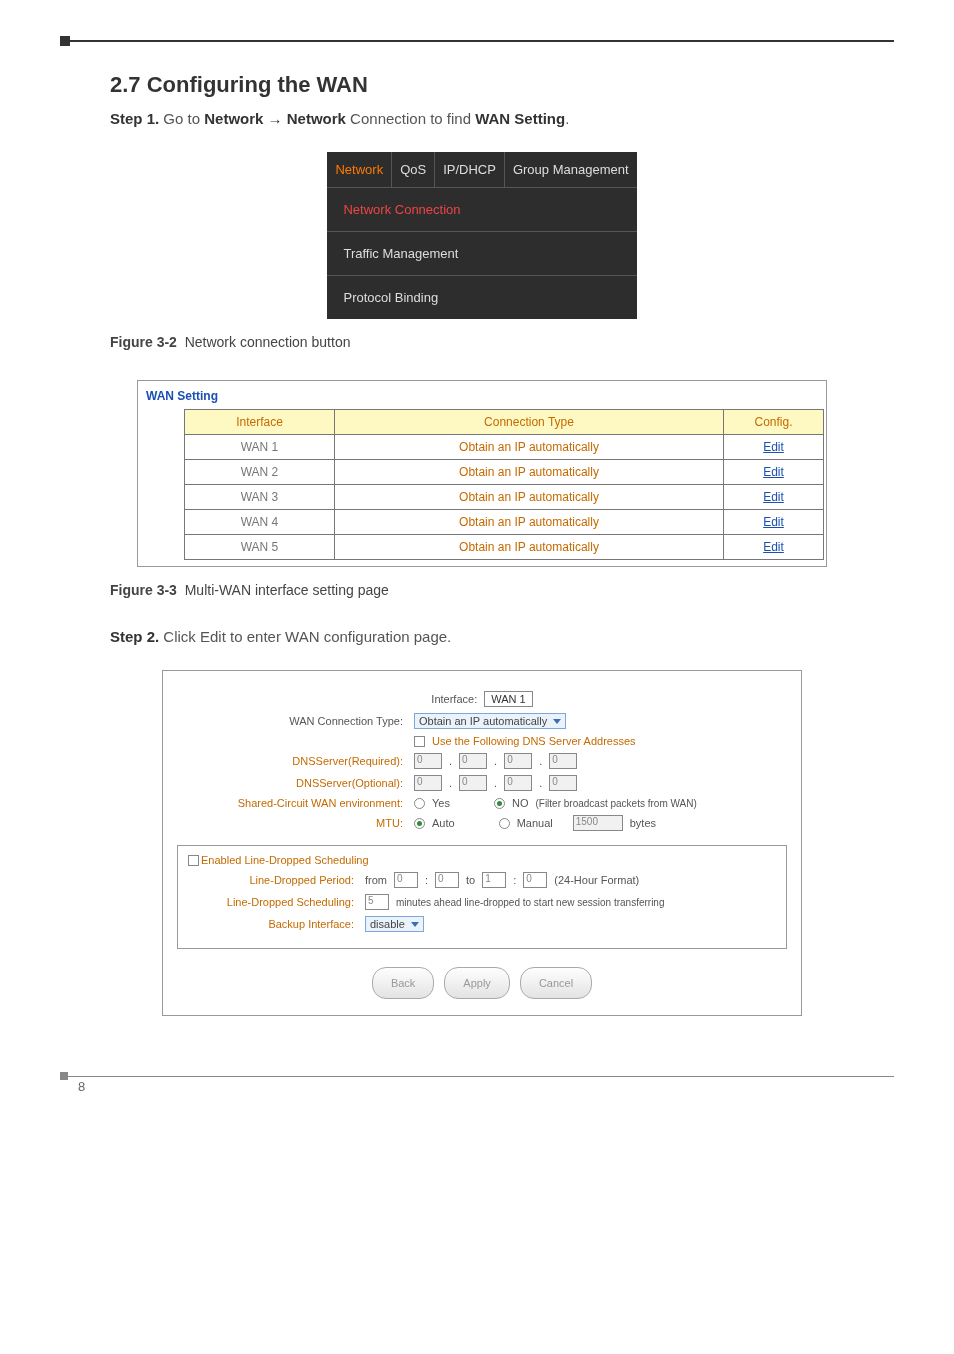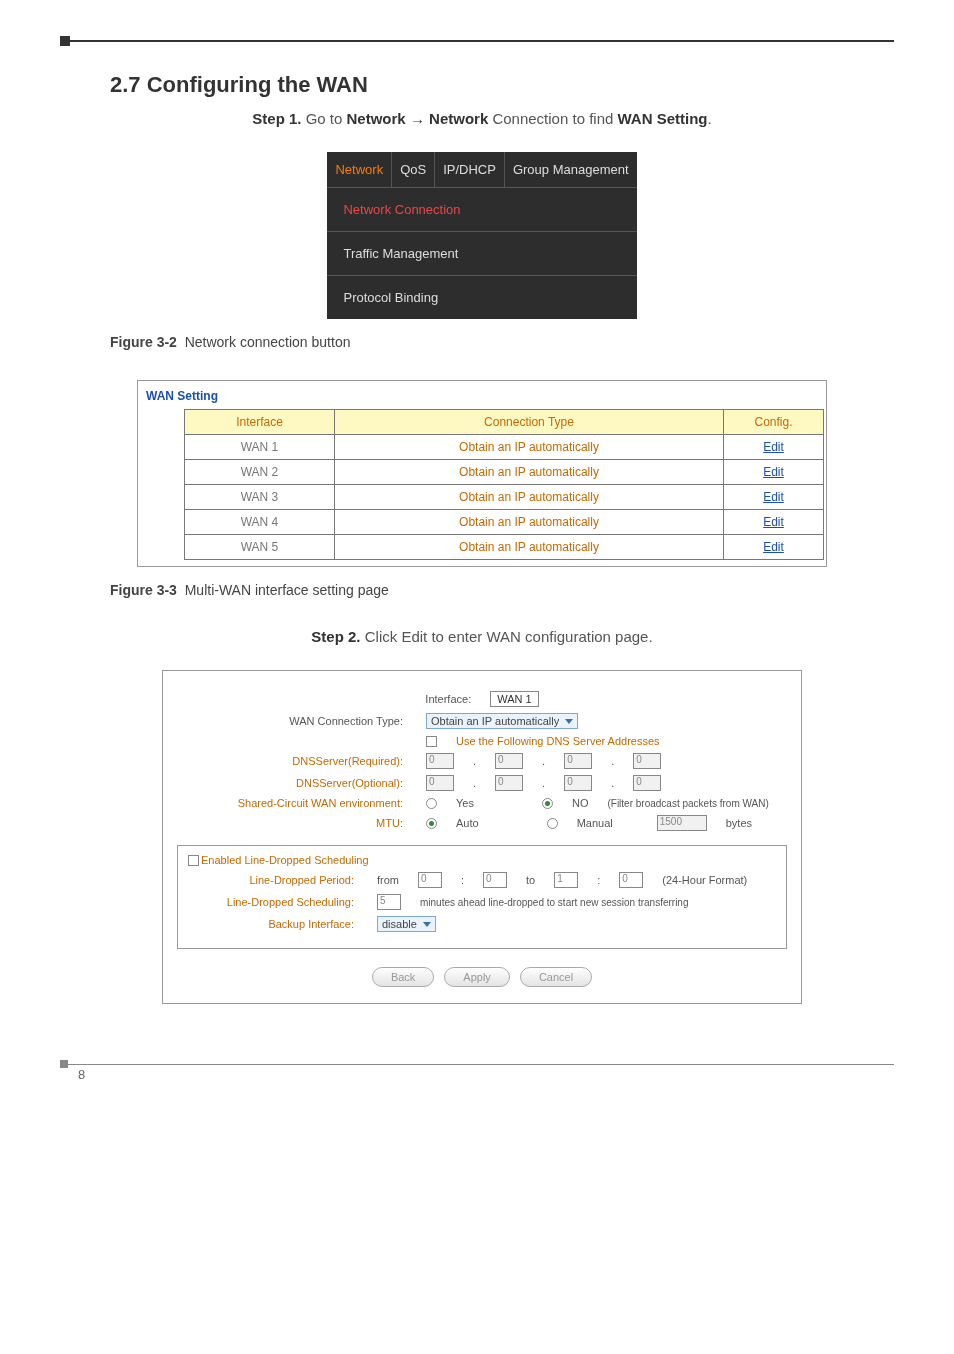--- a/index.html
+++ b/index.html
@@ -31,21 +31,20 @@
   h2.section-title {
     font-size: 22px;
     font-weight: bold;
     color: #333;
     margin-bottom: 12px;
   }
   p.step-line {
     font-size: 15px;
     color: #555;
     margin-bottom: 25px;
-    text-align: center;
   }
   p.step-line .bold { font-weight: bold; color: #333; }
   p.step-line .arrow { font-weight: bold; }
   .figure-wrap { text-align: center; margin: 0 auto 15px auto; }
   .caption { text-align: left; font-size: 14px; color: #444; margin: 15px 0 30px 0; }
   .caption .cap-bold { font-weight: bold; }
 
   
   .nav-menu {
     display: inline-block;
@@ -114,21 +113,21 @@
     background: #fff;
     padding: 14px 14px 16px 14px;
     text-align: left;
     font-size: 11px;
     color: #555;
   }
   .wf-row {
     display: flex;
     align-items: center;
     margin: 6px 0;
-    gap: 19px;
+    gap: 7px;
   }
   .wf-label {
     width: 230px;
     text-align: right;
     padding-right: 4px;
   }
   .wf-orange { color: #c56a00; }
   .wf-input {
     border: 1px solid #888;
     background: #fff;
@@ -199,21 +198,21 @@
     display: flex;
     justify-content: center;
     gap: 10px;
     margin-top: 18px;
   }
   .wf-btn {
     border: 1px solid #aaa;
     background: linear-gradient(#fefefe,#e3e3e3);
     color: #999;
     border-radius: 14px;
-    padding: 3px 18px;
+    padding: 9px 18px;
     font-size: 11px;
   }
   .wf-iface-box {
     border: 1px solid #888;
     background: #fff;
     padding: 1px 6px;
     font-size: 11px;
     color: #333;
   }
   .page-footer {

